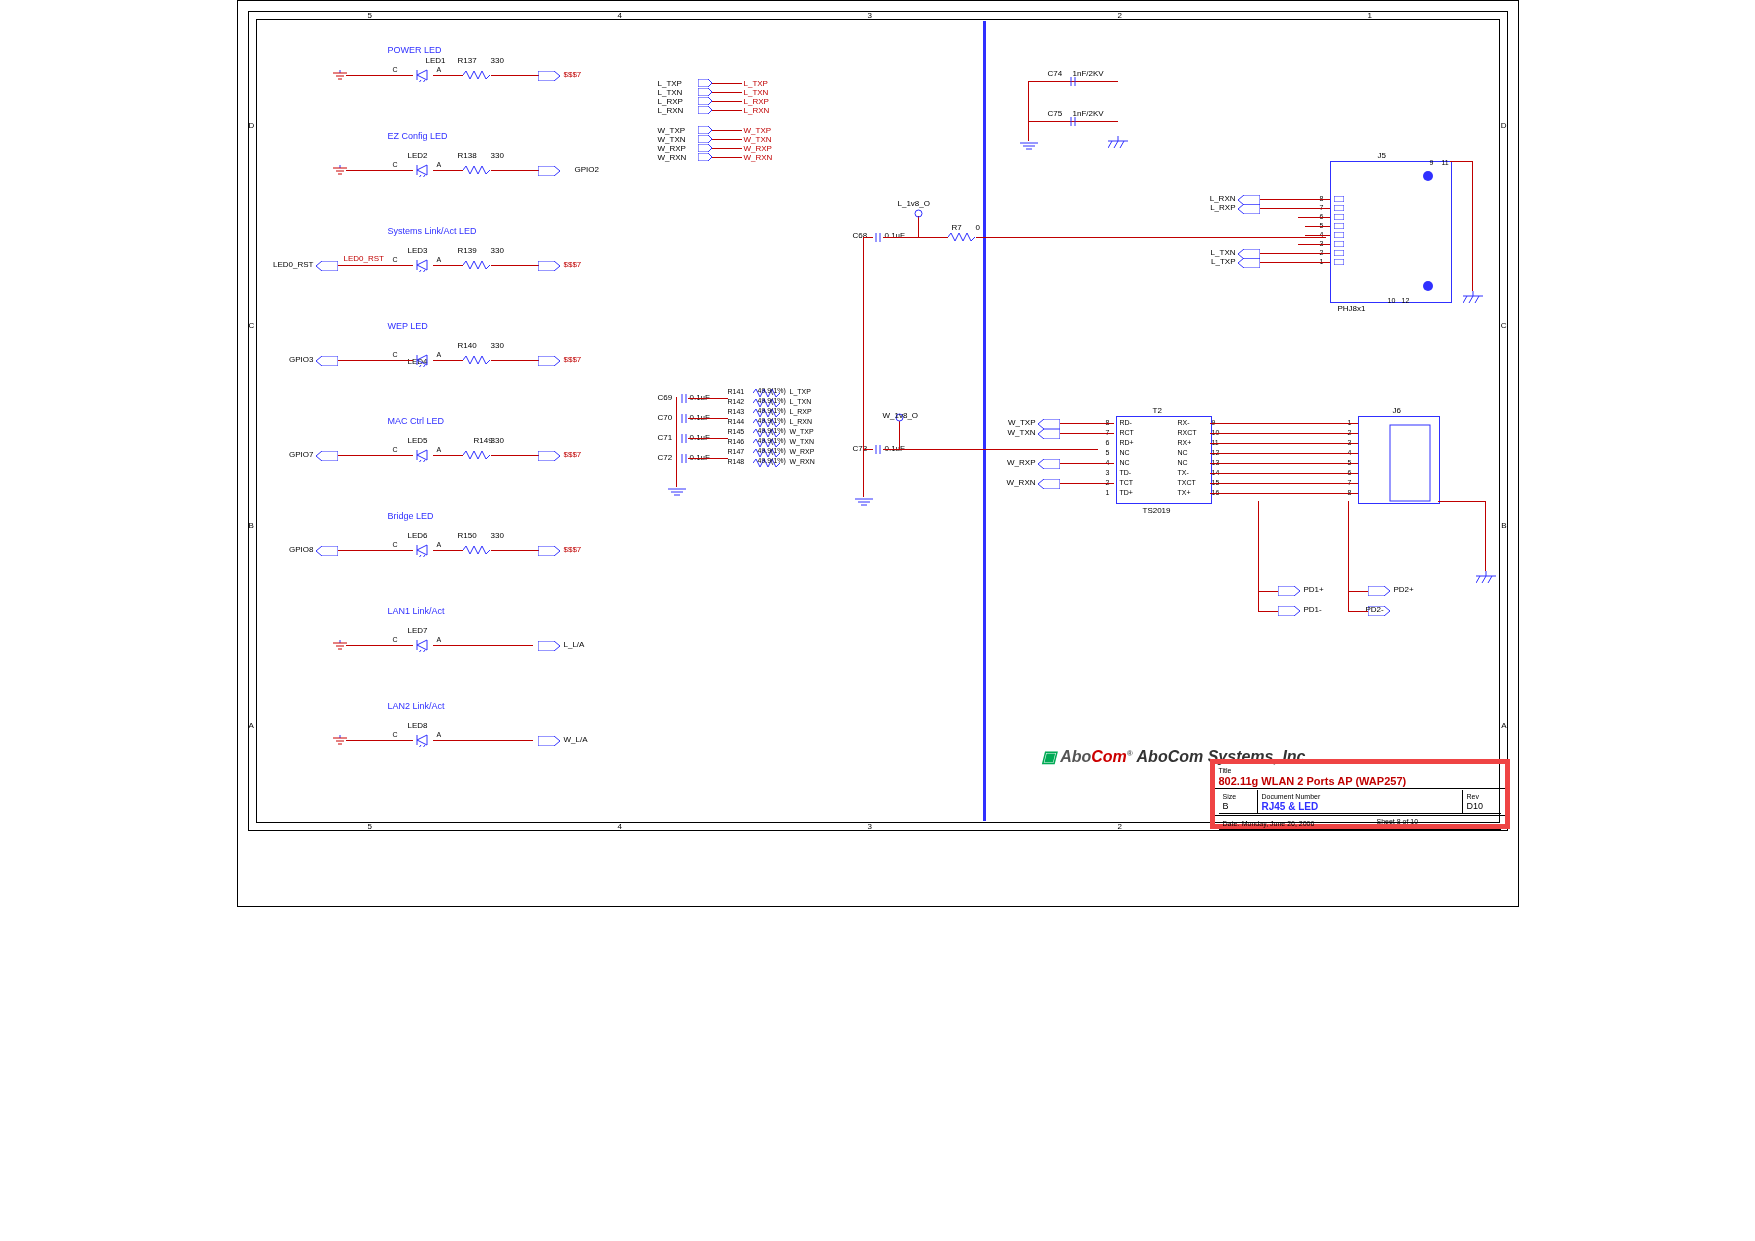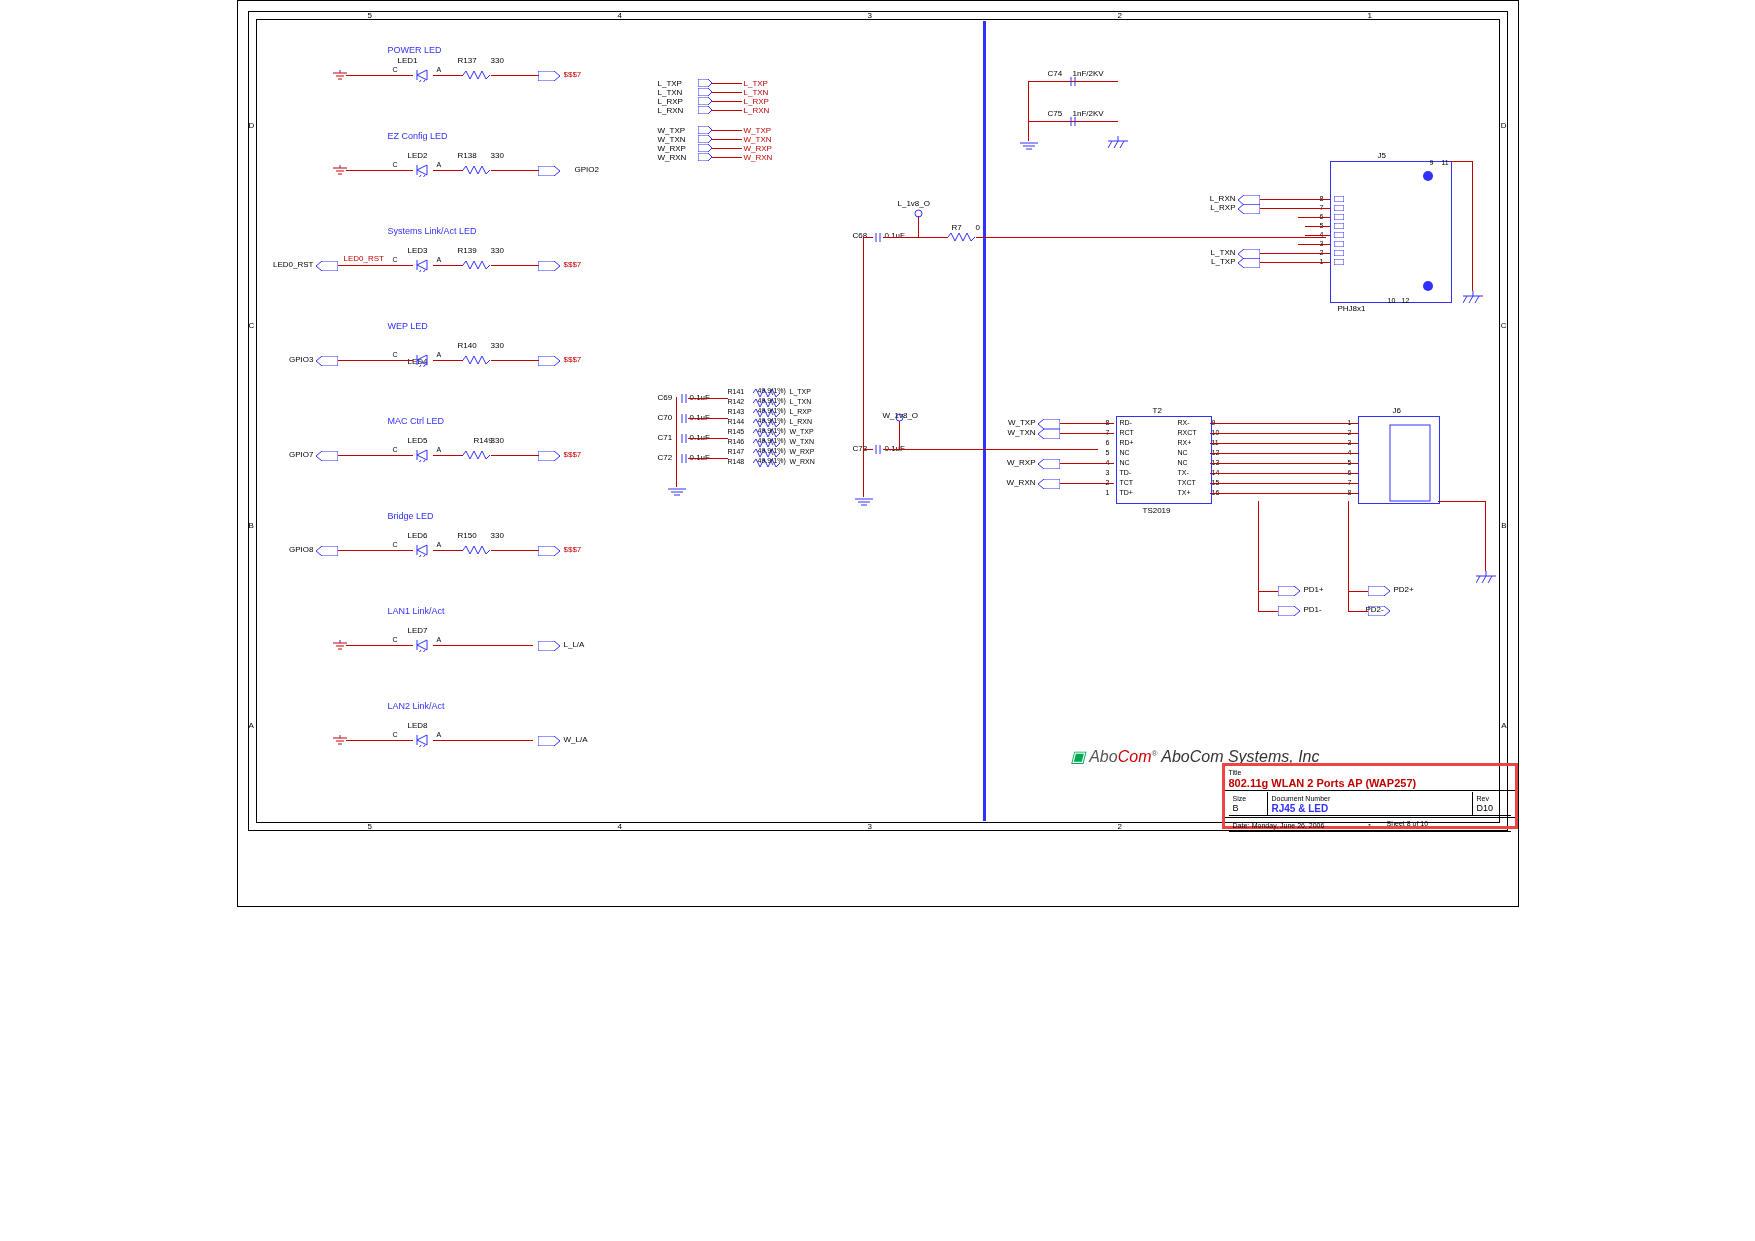--- a/index.html
+++ b/index.html
@@ -7,25 +7,25 @@
   .zone-mark{position:absolute;font-size:8px;color:#000}
   .sect{position:absolute;font-size:9px;color:#3030ff}
   .val{position:absolute;font-size:8px;color:#000}
   .net{position:absolute;font-size:8px;color:#c00000}
   .sig{position:absolute;font-size:8px;color:#000}
   .pin{position:absolute;font-size:7px;color:#000}
   .pinname{position:absolute;font-size:7px;color:#3030ff}
   .wire{position:absolute;background:#c00000}
   .busv{position:absolute;background:#3030ff}
   .border{position:absolute;background:#000}
-  .title-box{position:absolute;right:0;bottom:77px;border:3px solid #ef4444;width:290px;height:60px;font-size:9px}
+  .title-box{position:absolute;right:8px;bottom:77px;border:5px solid #ef4444;width:290px;height:60px;font-size:9px}
   .title-box div{border-bottom:1px solid #000;padding:1px 4px}
   .title-main{color:#c00000;font-weight:bold;font-size:11px}
   .title-doc{color:#3030ff;font-weight:bold;font-size:10px;text-align:center}
-  .logo{position:absolute;right:198px;bottom:140px;font-style:italic;font-weight:normal;font-size:16px;color:#555}
+  .logo{position:absolute;right:212px;bottom:140px;font-style:italic;font-weight:bold;font-size:16px;color:#555}
   .res-body{position:absolute}
   .cap-body{position:absolute}
   .conn-body{position:absolute;border:1px solid #3030ff;background:#fff}
   .port{position:absolute}
   .gnd{position:absolute}
   .chassis{position:absolute}
   .bluehole{position:absolute;width:10px;height:10px;border-radius:50%;background:#3030ff}
   .ft{font-size:7px;color:#000}
 </style>
 </head>
@@ -59,21 +59,21 @@
   <span class="zone-mark" style="left:11px;top:720px">A</span>
   <span class="zone-mark" style="right:11px;top:120px">D</span>
   <span class="zone-mark" style="right:11px;top:320px">C</span>
   <span class="zone-mark" style="right:11px;top:520px">B</span>
   <span class="zone-mark" style="right:11px;top:720px">A</span>
 
   <div class="busv" style="left:745px;top:20px;width:3px;height:800px"></div>
 
   <div id="led-col">
       <span class="sect" style="left:150px;top:44px">POWER LED</span>
-      <span class="val" style="left:160px;top:55px">LED1</span>
+      <span class="val" style="left:188px;top:55px">LED1</span>
       <svg style="position:absolute;left:175px;top:67px" width="20" height="14">
    <polygon points="14,2 14,12 4,7" fill="none" stroke="#3030ff"></polygon>
    <line x1="4" y1="2" x2="4" y2="12" stroke="#3030ff"></line>
    <line x1="8" y1="12" x2="5" y2="16" stroke="#3030ff"></line>
         <line x1="12" y1="12" x2="9" y2="16" stroke="#3030ff"></line>
   </svg>
       <span class="val ft" style="left:155px;top:65px">C</span>
       <span class="val ft" style="left:199px;top:65px">A</span>
       <svg style="position:absolute;left:95px;top:69px" width="14" height="12">
         <line x1="7" y1="0" x2="7" y2="3" stroke="#3030ff"></line>

